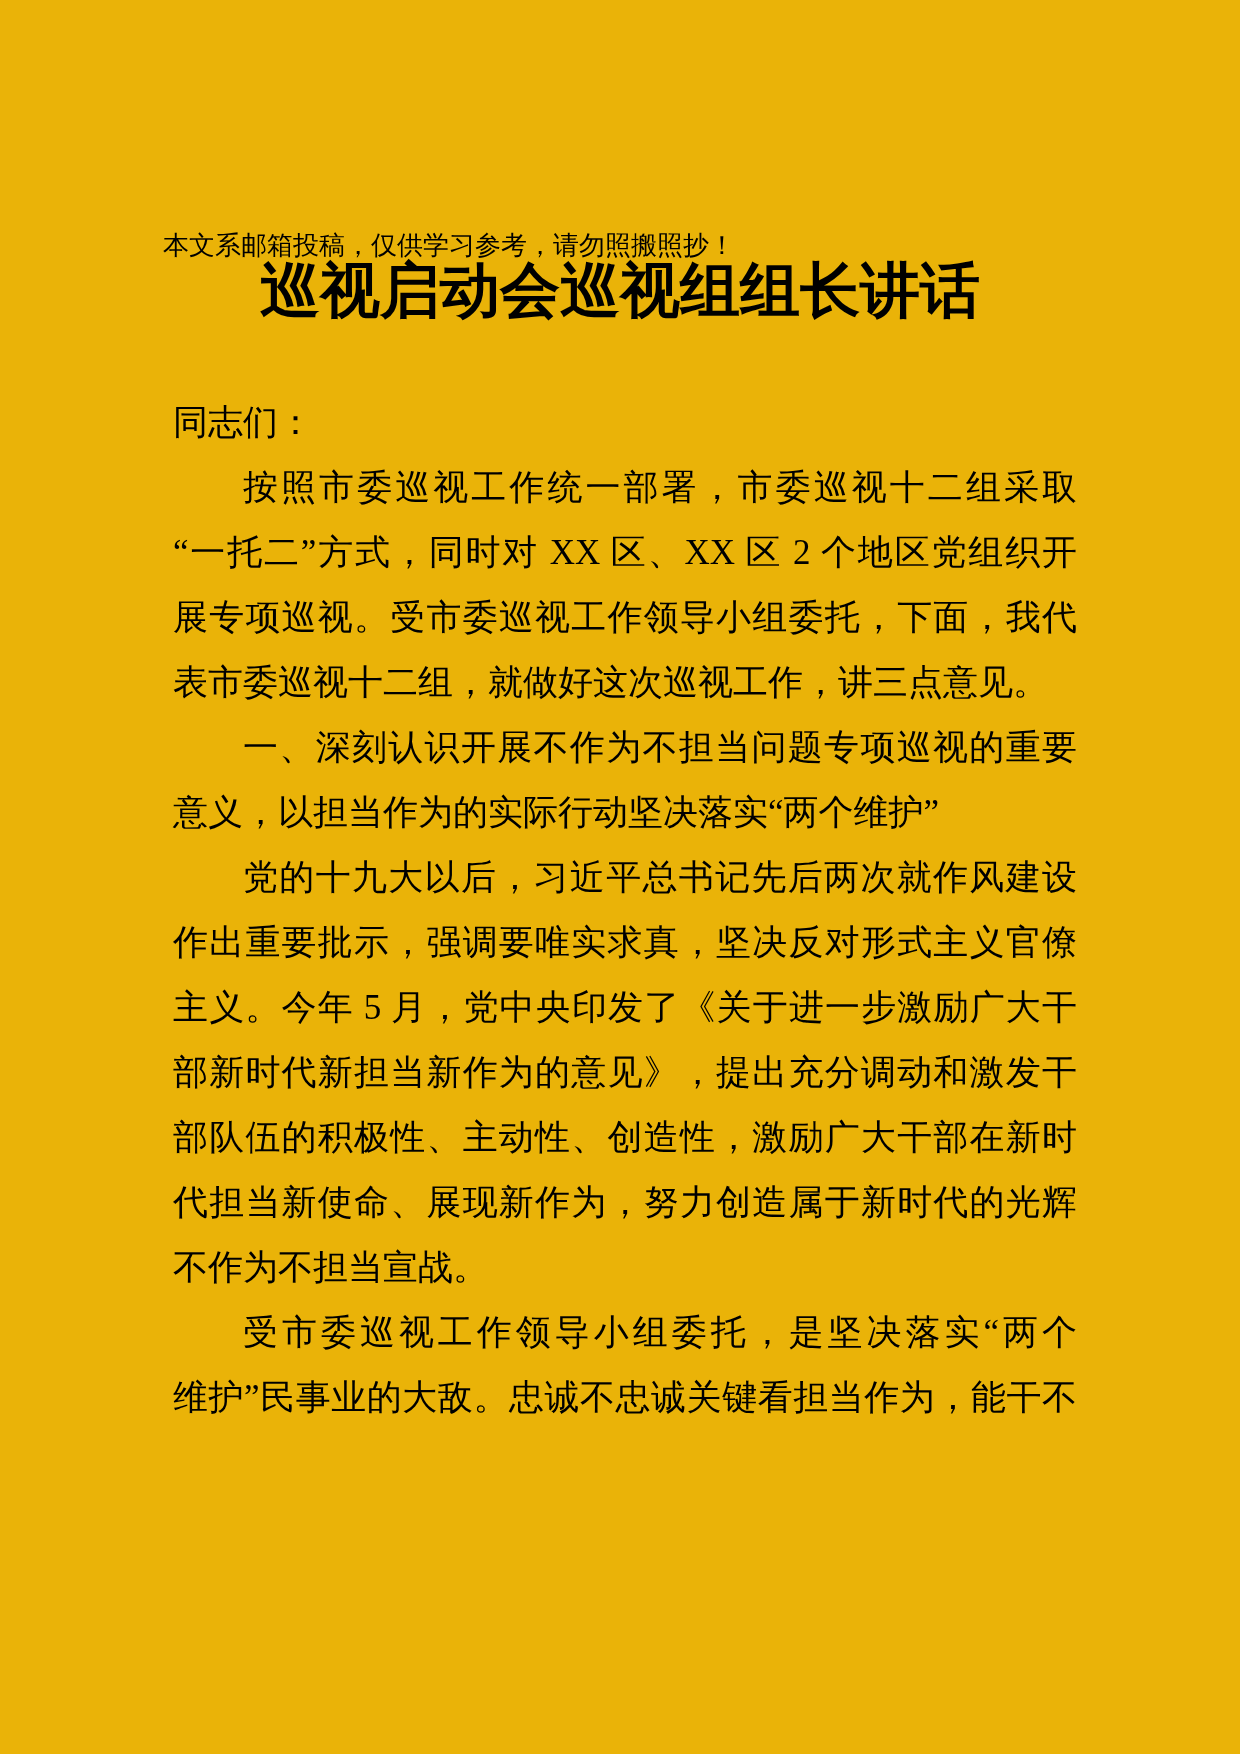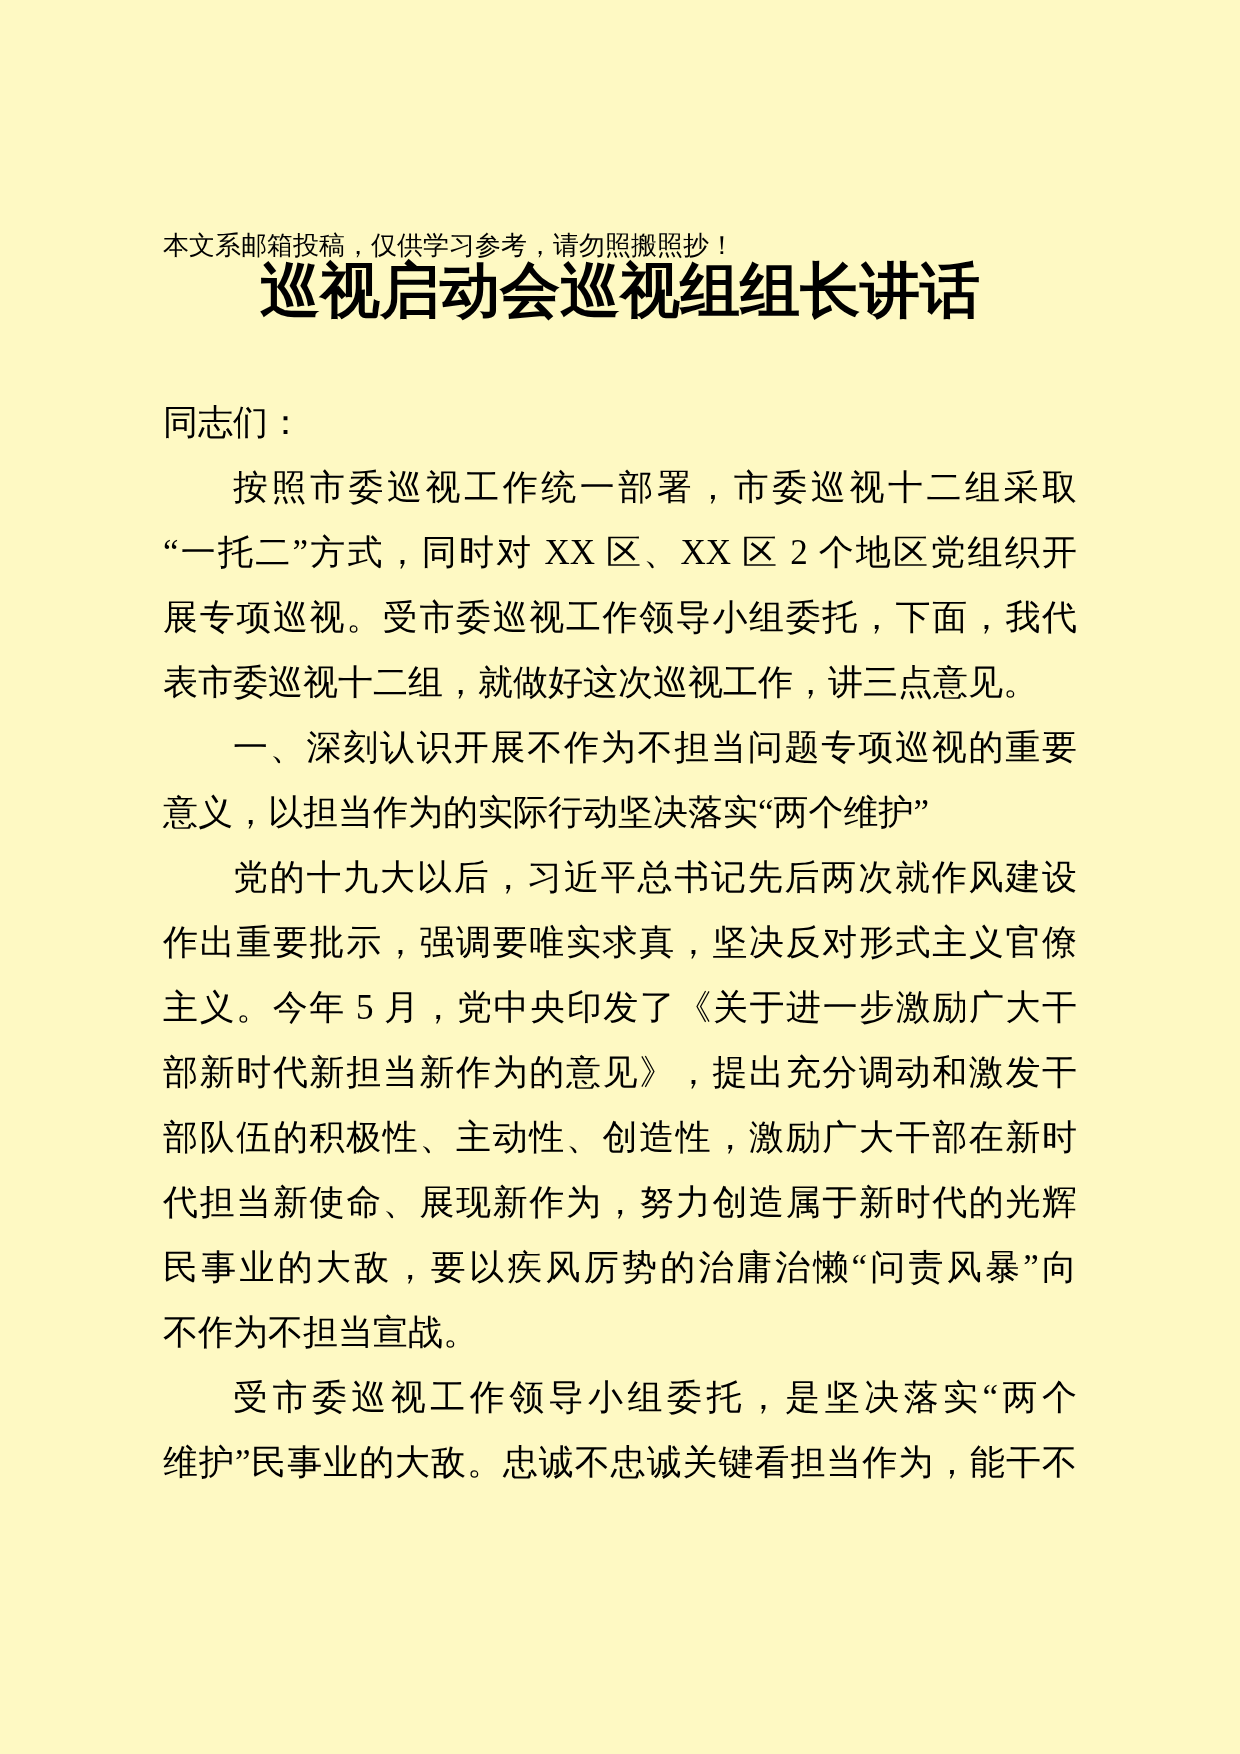--- a/index.html
+++ b/index.html
@@ -1,21 +1,21 @@
 <!DOCTYPE html>
 <html><head>
 <meta charset="utf-8">
 <style>
   html, body { margin: 0; padding: 0; background: #888; }
   .page {
     position: relative;
     width: 1240px;
     height: 1754px;
     margin: 0 auto;
-    background: #fef9c3;
+    background: #eab308;
     overflow: hidden;
     font-family: "Liberation Serif", "DejaVu Serif", serif;
     color: #000000;
   }
   .note {
     position: absolute;
     left: 163px;
     top: 228px;
     width: 914px;
     font-size: 26px;
@@ -38,20 +38,21 @@
     left: 163px;
     top: 390px;
     width: 914px;
     font-size: 35px;
   }
   .line {
     height: 65px;
     line-height: 65px;
     text-align: left;
     white-space: nowrap;
+    margin-left: 10px;
   }
   .line.justify {
     text-align: justify;
     text-align-last: justify;
     white-space: normal;
     overflow: hidden;
   }
   .line.indent {
     padding-left: 70px;
   }
@@ -72,19 +73,18 @@
     <div class="line justify">展专项巡视。受市委巡视工作领导小组委托，下面，我代</div>
     <div class="line">表市委巡视十二组，就做好这次巡视工作，讲三点意见。</div>
     <div class="line justify indent">一、深刻认识开展不作为不担当问题专项巡视的重要</div>
     <div class="line">意义，以担当作为的实际行动坚决落实“两个维护”</div>
     <div class="line justify indent">党的十九大以后，习近平总书记先后两次就作风建设</div>
     <div class="line justify">作出重要批示，强调要唯实求真，坚决反对形式主义官僚</div>
     <div class="line justify">主义。今年 5 月，党中央印发了《关于进一步激励广大干</div>
     <div class="line justify">部新时代新担当新作为的意见》，提出充分调动和激发干</div>
     <div class="line justify">部队伍的积极性、主动性、创造性，激励广大干部在新时</div>
     <div class="line justify">代担当新使命、展现新作为，努力创造属于新时代的光辉</div>
-    <div class="line justify">民事业的大敌，要以疾风厉势的治庸治懒“问责风暴”向</div>
     <div class="line">不作为不担当宣战。</div>
     <div class="line justify indent">受市委巡视工作领导小组委托，是坚决落实“两个</div>
     <div class="line justify">维护”民事业的大敌。忠诚不忠诚关键看担当作为，能干不</div>
   </div>
 
 </div>
 
 </body></html>

